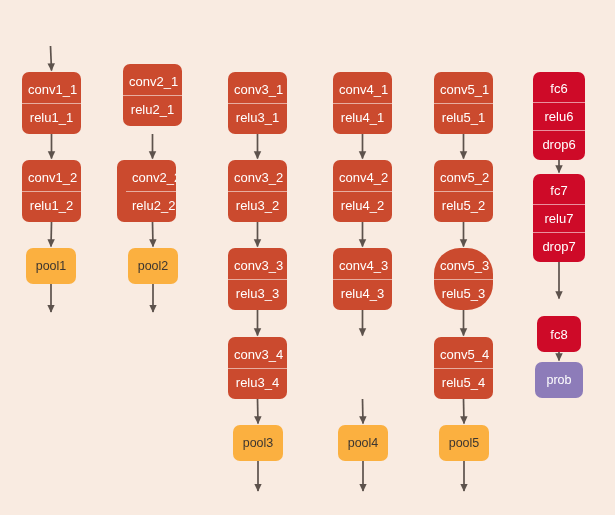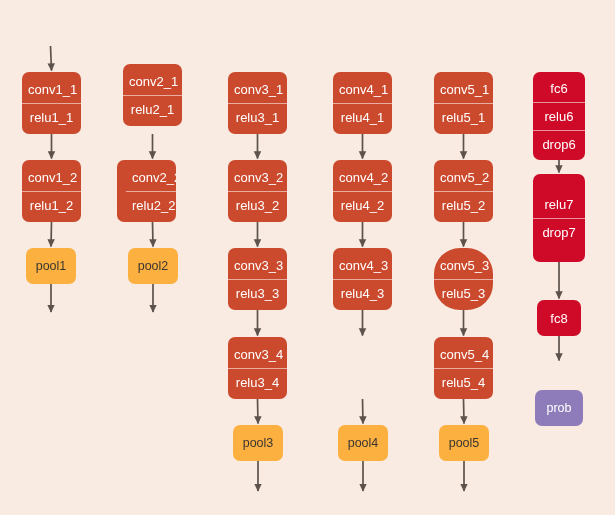--- a/index.html
+++ b/index.html
@@ -182,22 +182,23 @@
     </div>
     <div class="node kind-pool" style="left: 439px; top: 425px; width: 50px; height: 36px;">
       <div class="sub">pool5</div>
     </div>
     <div class="node kind-fc" style="left: 533px; top: 72px; width: 52px; height: 88px;">
       <div class="sub">fc6</div>
       <div class="sub">relu6</div>
       <div class="sub">drop6</div>
     </div>
     <div class="node kind-fc" style="left: 533px; top: 174px; width: 52px; height: 88px;">
+      <div class="sub">fc7</div>
       <div class="sub">relu7</div>
       <div class="sub">drop7</div>
     </div>
-    <div class="node kind-fc" style="left: 537px; top: 300px; width: 44px; height: 36px;">
+    <div class="node kind-fc" style="left: 537px; top: 316px; width: 44px; height: 36px;">
       <div class="sub">fc8</div>
     </div>
-    <div class="node kind-prob" style="left: 535px; top: 362px; width: 48px; height: 36px; margin-top: 28px;">
+    <div class="node kind-prob" style="left: 535px; top: 362px; width: 48px; height: 36px;">
       <div class="sub">prob</div>
     </div>
   </div>
 
 </body></html>

